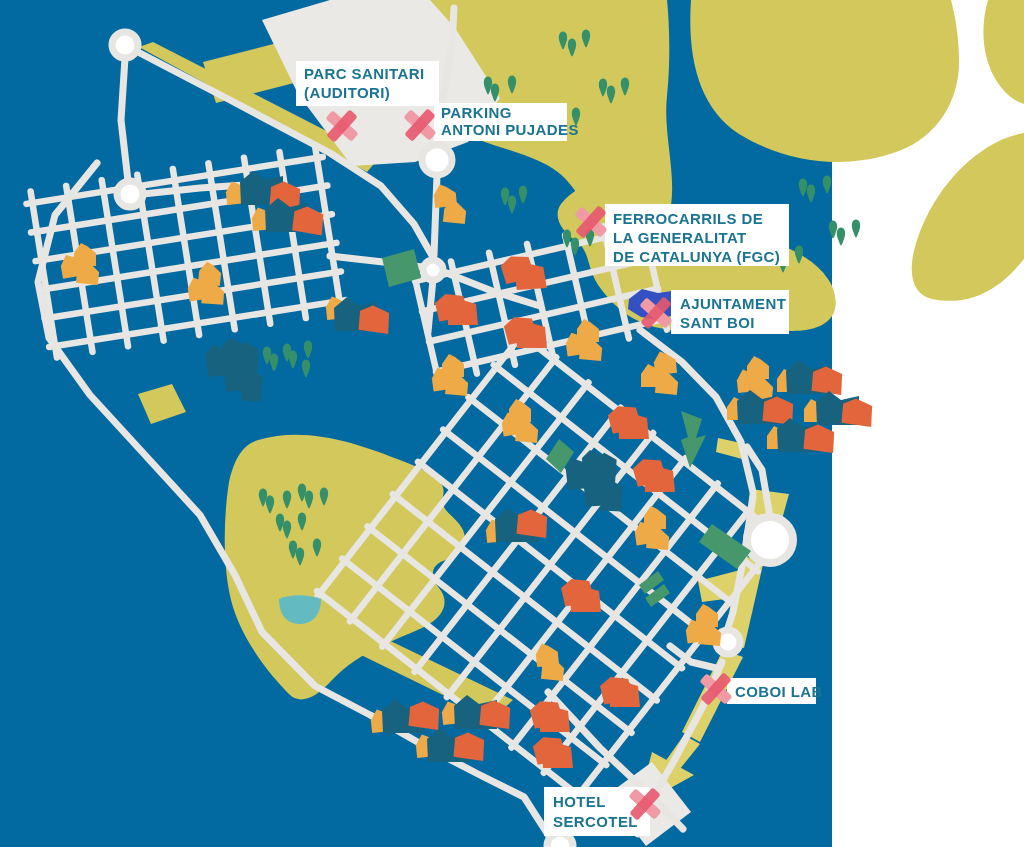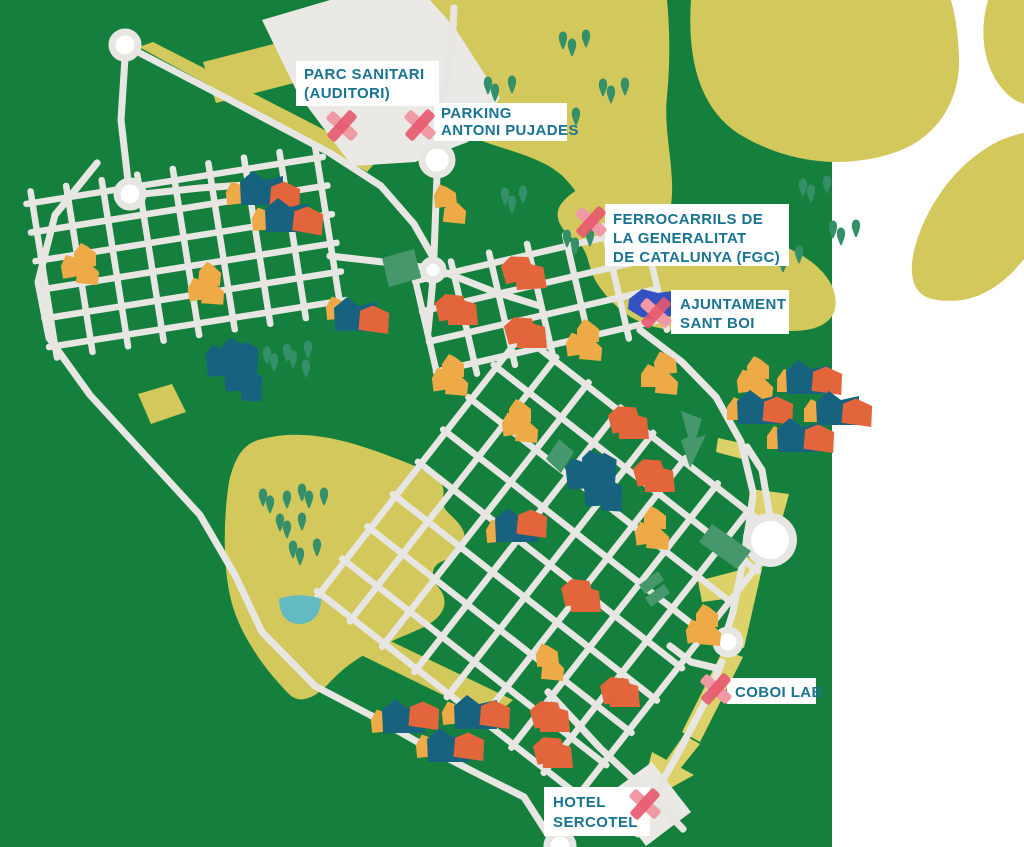--- a/index.html
+++ b/index.html
@@ -1,17 +1,17 @@
 <!DOCTYPE html>
 <html><head>
 <meta charset="utf-8">
 <style>
   html,body{margin:0;padding:0;background:#ffffff;}
   body{width:1024px;height:847px;overflow:hidden;font-family:"Liberation Sans",sans-serif;}
-  #map-wrap{width:832px;height:847px;position:relative;background:#15803d;text-align:right;}
+  #map-wrap{width:832px;height:847px;position:relative;background:#0369a1;text-align:right;}
   svg{display:block;}
   text{font-family:"Liberation Sans",sans-serif;}
 </style>
 </head>
 <body>
 
 <div id="map-wrap">
   <svg id="map" width="1024" height="847" viewBox="0 0 1024 847">
       <path d="M425,0 C408,42 414,96 442,120 C470,144 520,148 552,168 C578,184 584,214 612,231 C638,247 666,239 671,205 C676,172 663,132 667,96 C671,56 669,20 667,0 Z" fill="#d3c85b"></path>
       <path d="M691,0 C687,58 699,108 739,134 C788,164 848,170 899,151 C939,136 961,98 959,56 C958,26 953,8 951,0 Z" fill="#d3c85b"></path>

